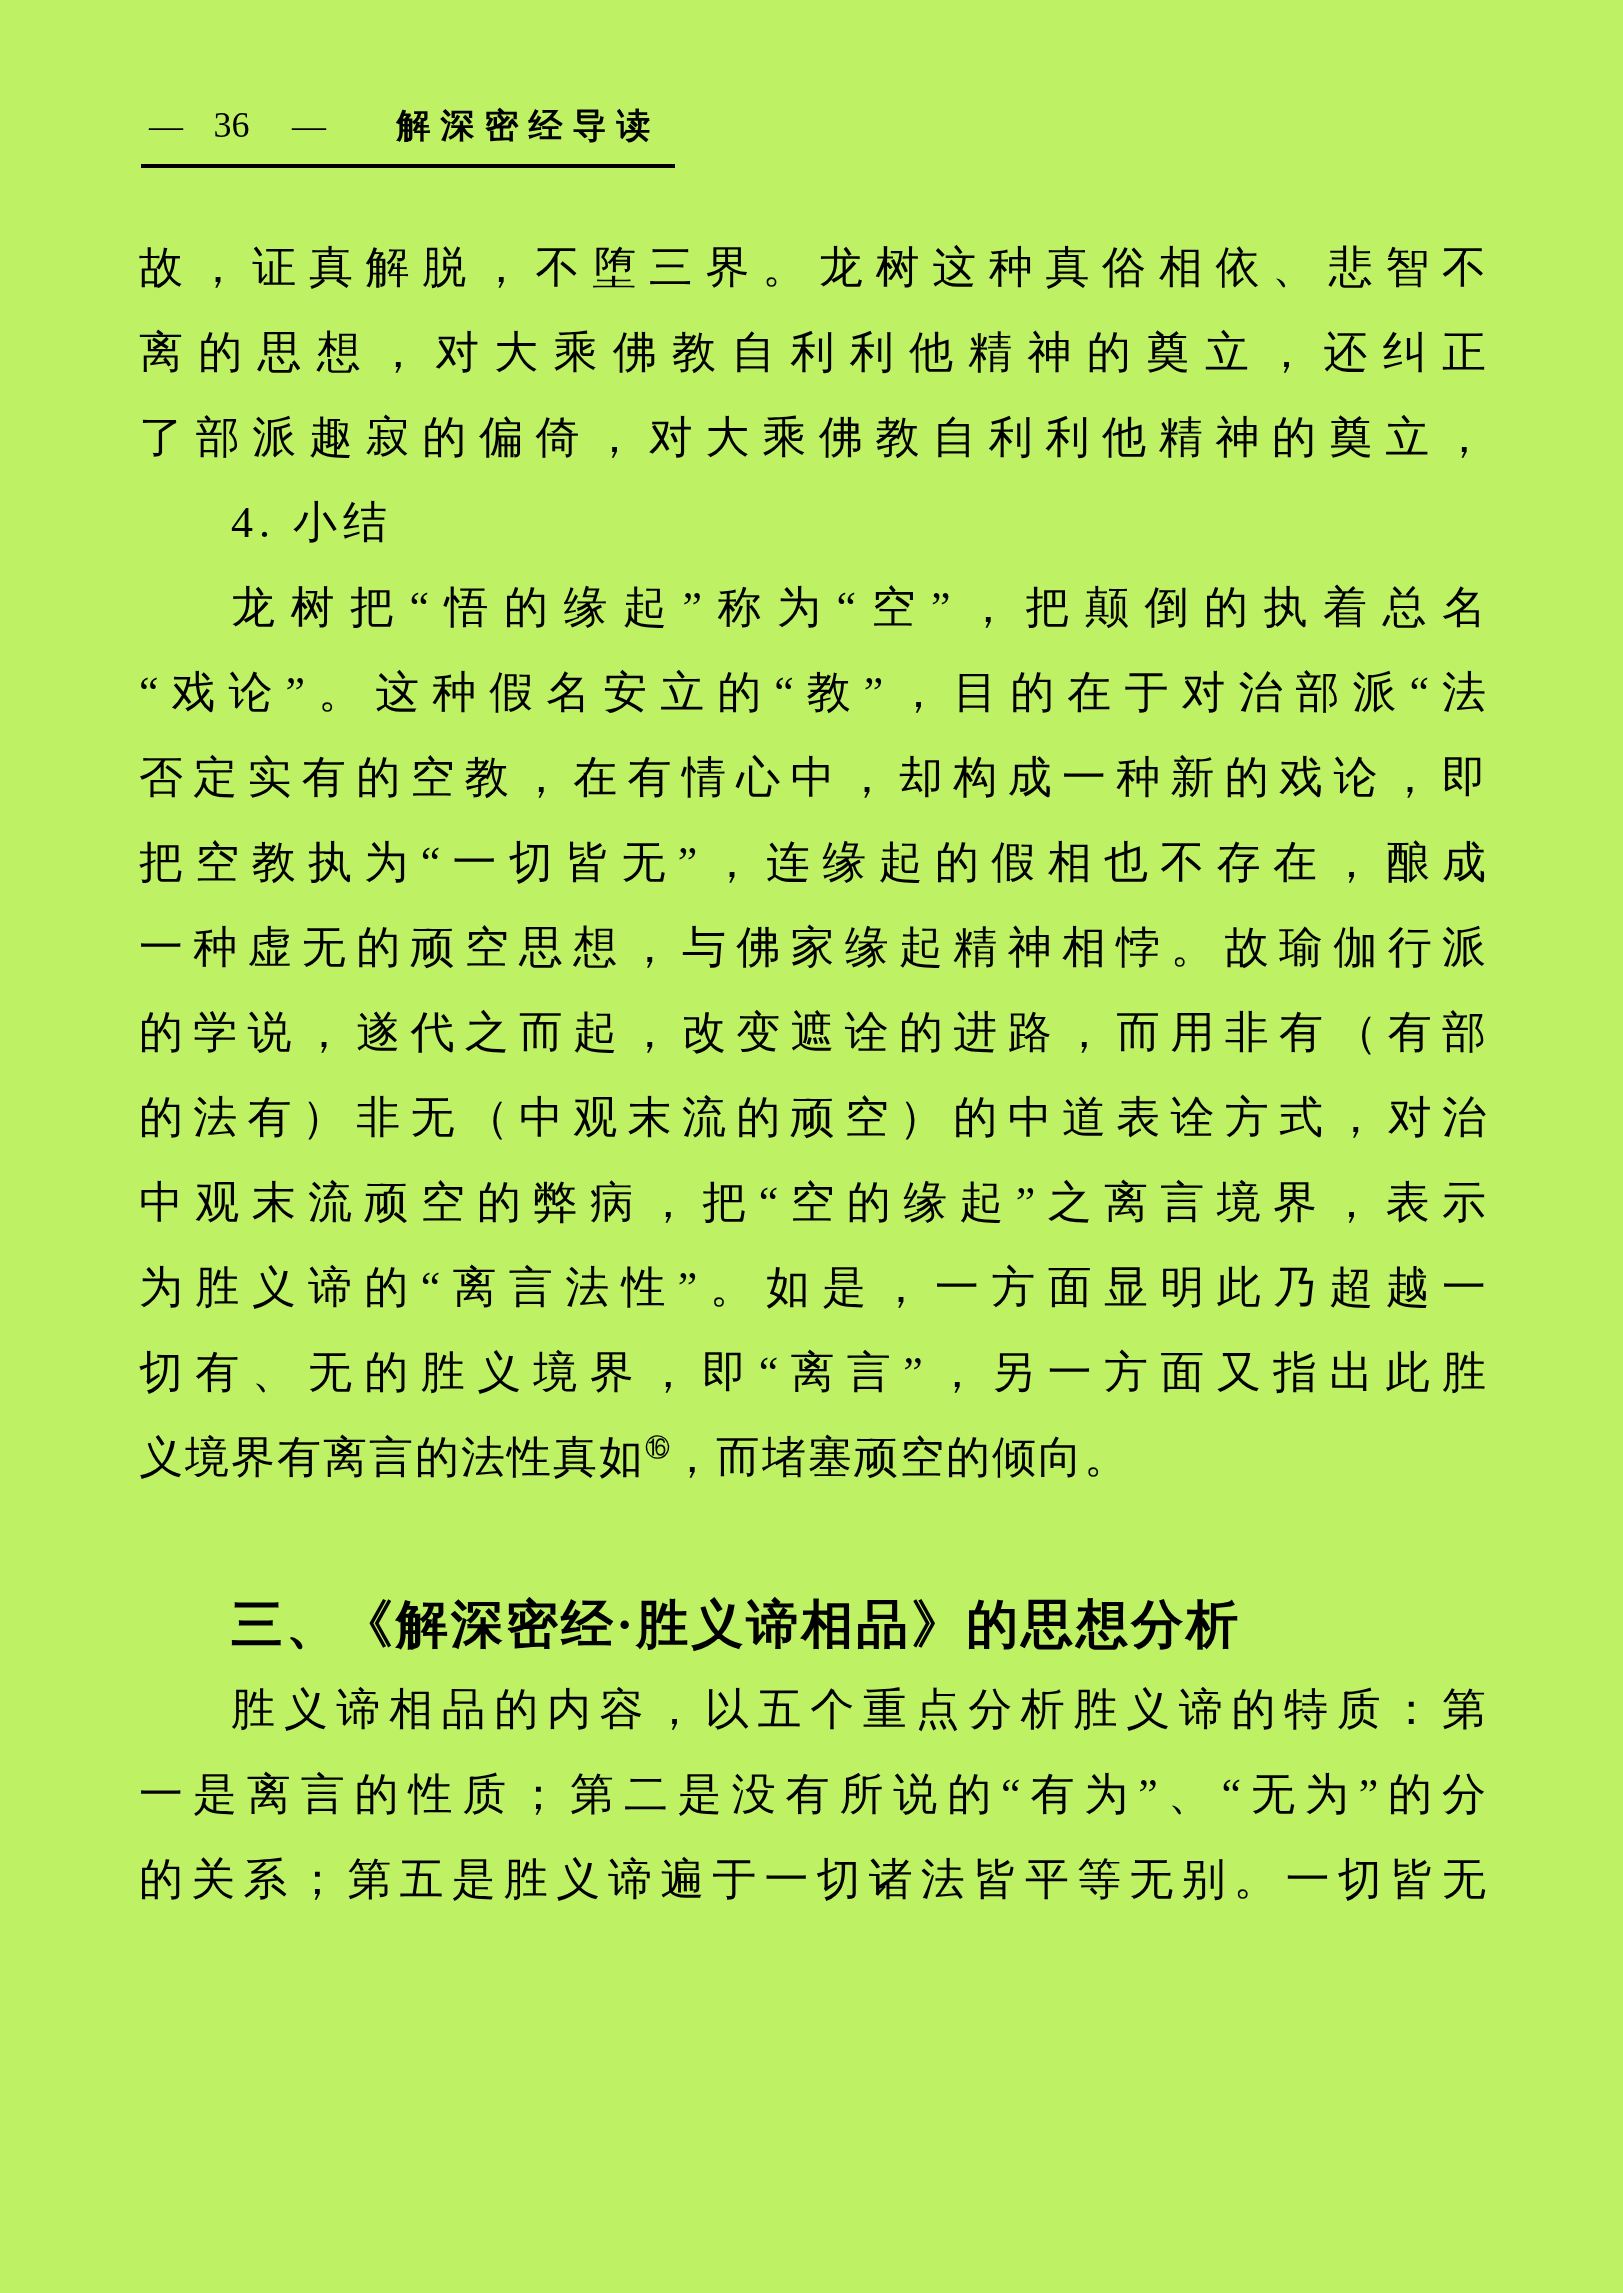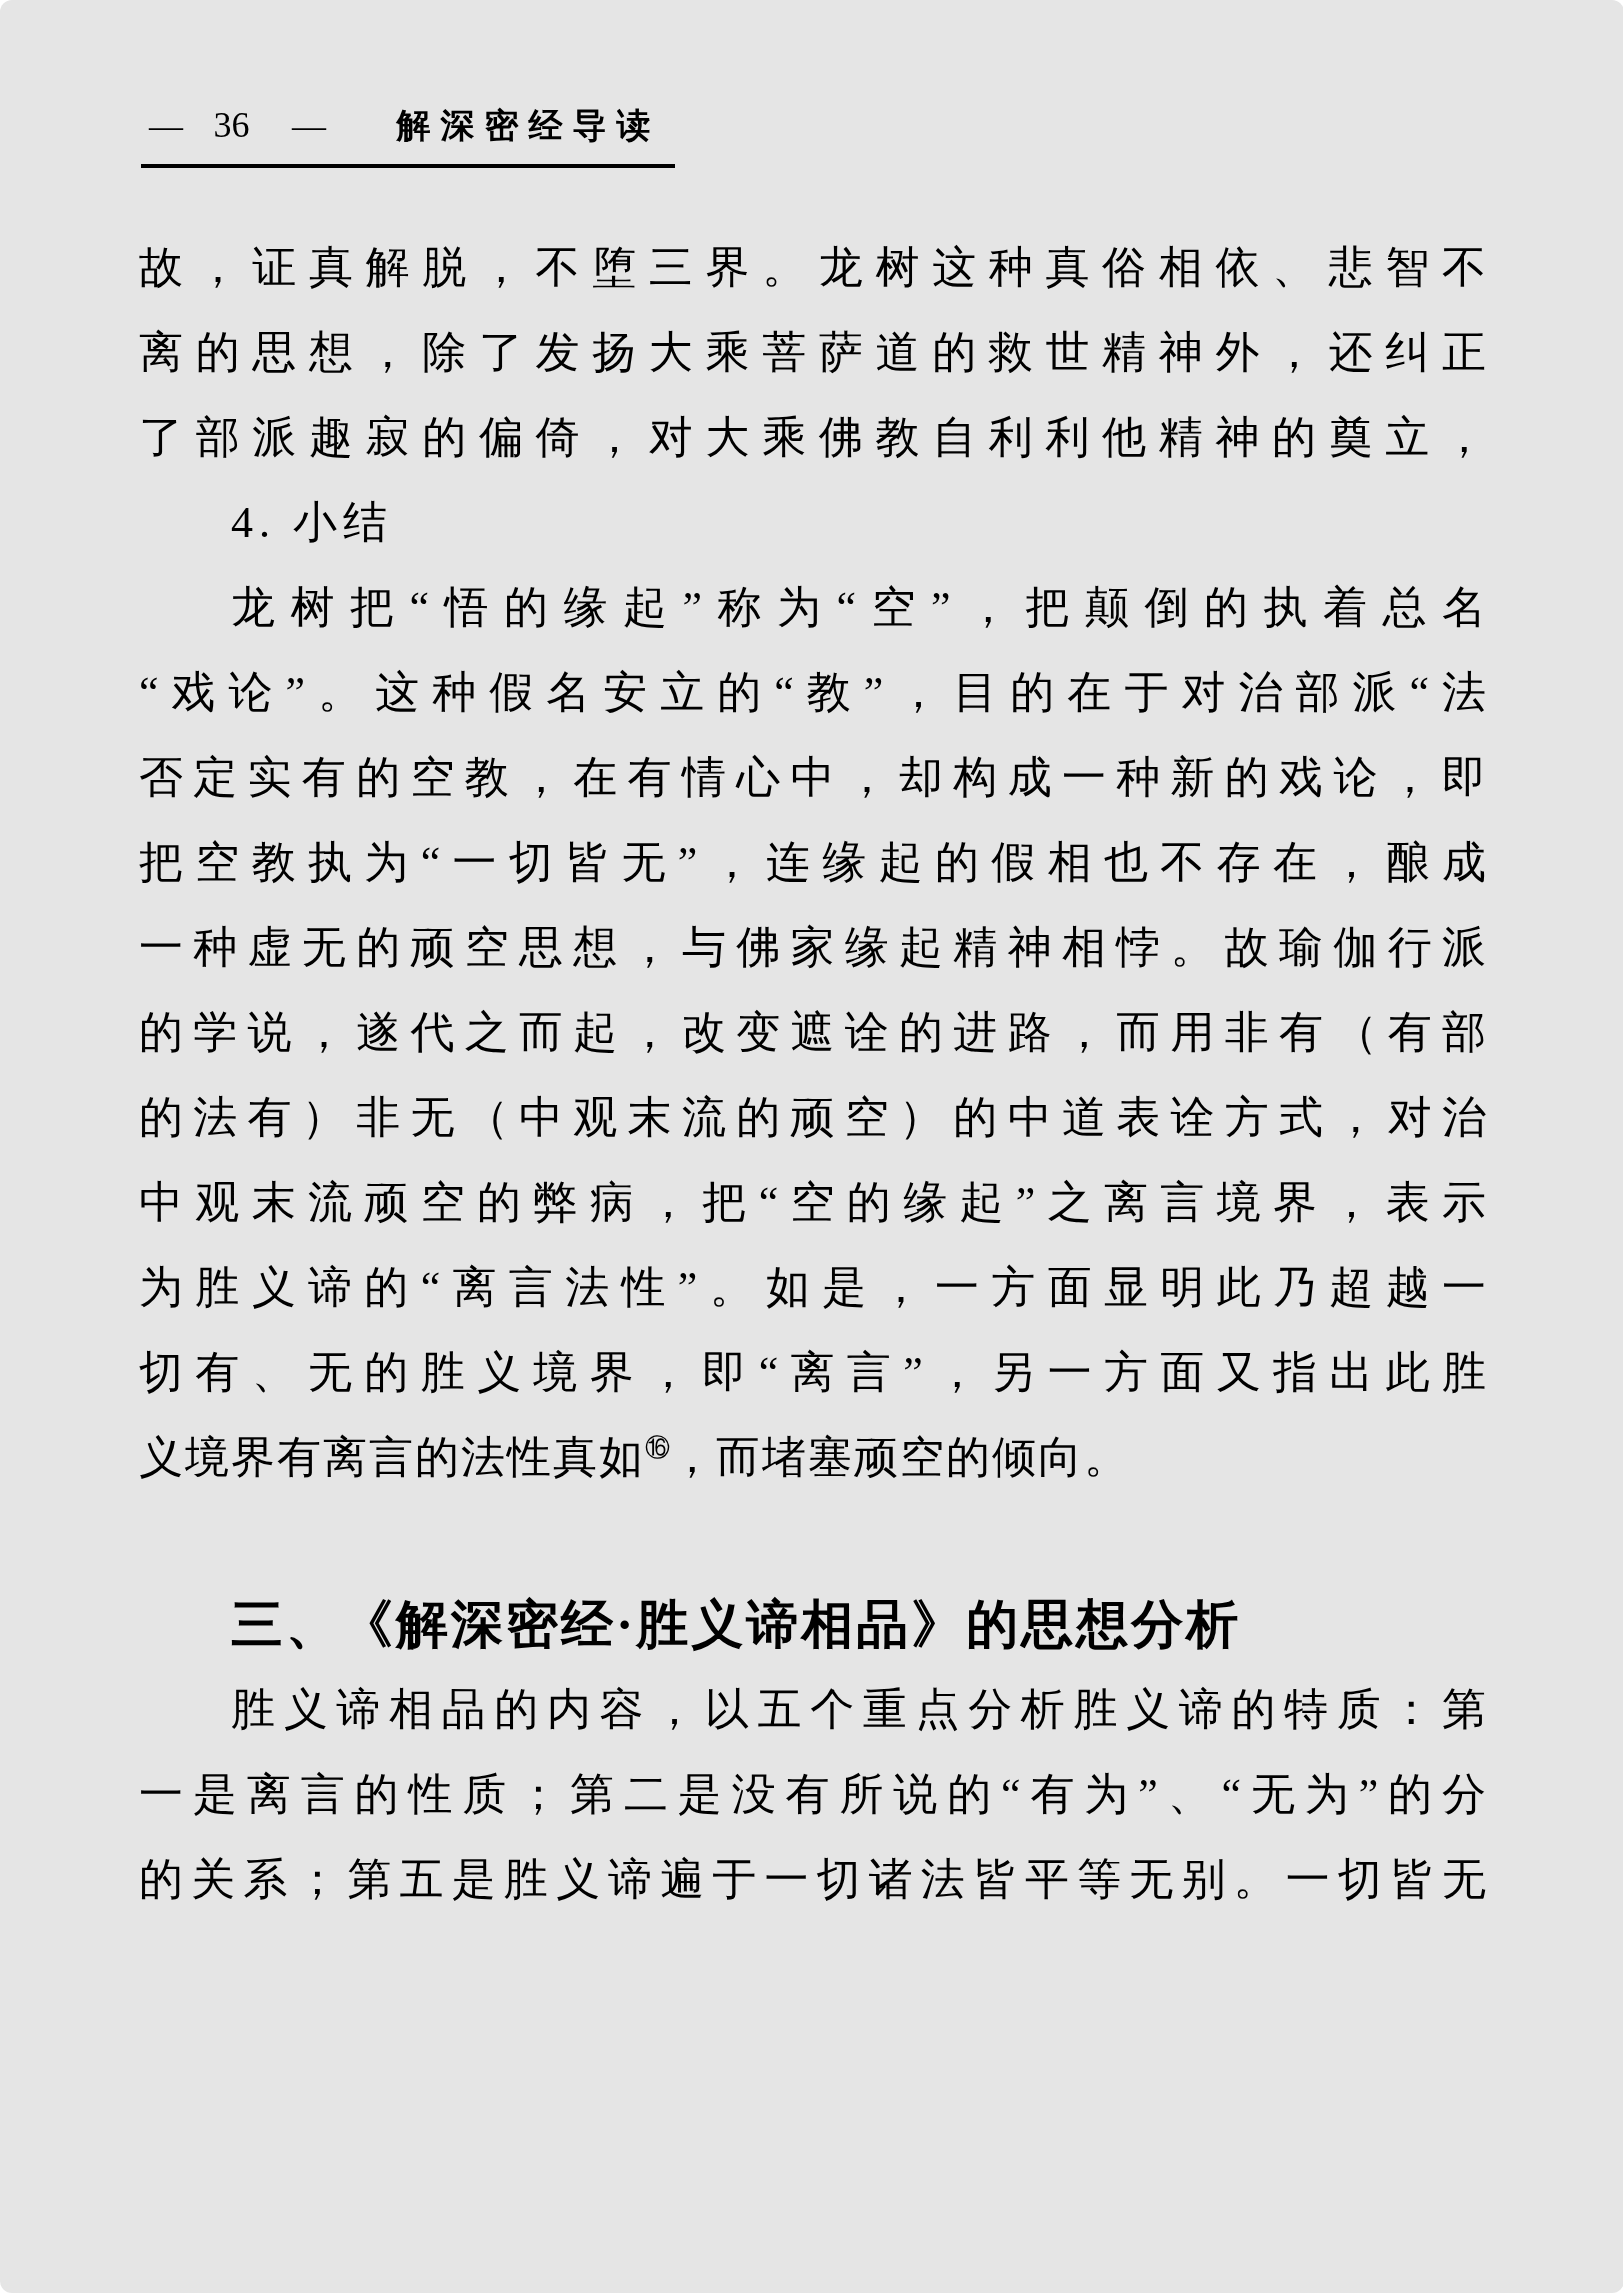--- a/index.html
+++ b/index.html
@@ -4,25 +4,24 @@
 <style>
   html, body {
     margin: 0;
     padding: 0;
     background: #ffffff;
   }
   .page {
     position: relative;
     width: 1624px;
     height: 2293px;
-    background: #e5e5e5;
+    background: #bef264;
     color: #000000;
     font-family: "Liberation Serif", "DejaVu Serif", serif;
     overflow: hidden;
-    border-radius: 12px;
   }
   
   .running-header {
     position: absolute;
     left: 141px;
     top: 103px;
     display: inline-block;
     font-size: 34px;
     line-height: 44px;
     padding: 0 14px 16px 8px;
@@ -88,21 +87,21 @@
 
   <div class="running-header">
     <span class="dash">—</span>
     <span class="page-num">36</span>
     <span class="dash right">—</span>
     <span class="book-title">解深密经导读</span>
   </div>
 
   <main class="body-col">
       <div class="line justify">故，证真解脱，不堕三界。龙树这种真俗相依、悲智不</div>
-      <div class="line justify">离的思想，除了发扬大乘菩萨道的救世精神外，还纠正</div>
+      <div class="line justify">离的思想，对大乘佛教自利利他精神的奠立，还纠正</div>
       <div class="line justify">了部派趣寂的偏倚，对大乘佛教自利利他精神的奠立，</div>
       <div class="line indent subheading">4. 小结</div>
       <div class="line justify indent">龙树把“悟的缘起”称为“空”，把颠倒的执着总名</div>
       <div class="line justify">“戏论”。这种假名安立的“教”，目的在于对治部派“法</div>
       <div class="line justify">否定实有的空教，在有情心中，却构成一种新的戏论，即</div>
       <div class="line justify">把空教执为“一切皆无”，连缘起的假相也不存在，酿成</div>
       <div class="line justify">一种虚无的顽空思想，与佛家缘起精神相悖。故瑜伽行派</div>
       <div class="line justify">的学说，遂代之而起，改变遮诠的进路，而用非有（有部</div>
       <div class="line justify">的法有）非无（中观末流的顽空）的中道表诠方式，对治</div>
       <div class="line justify">中观末流顽空的弊病，把“空的缘起”之离言境界，表示</div>

